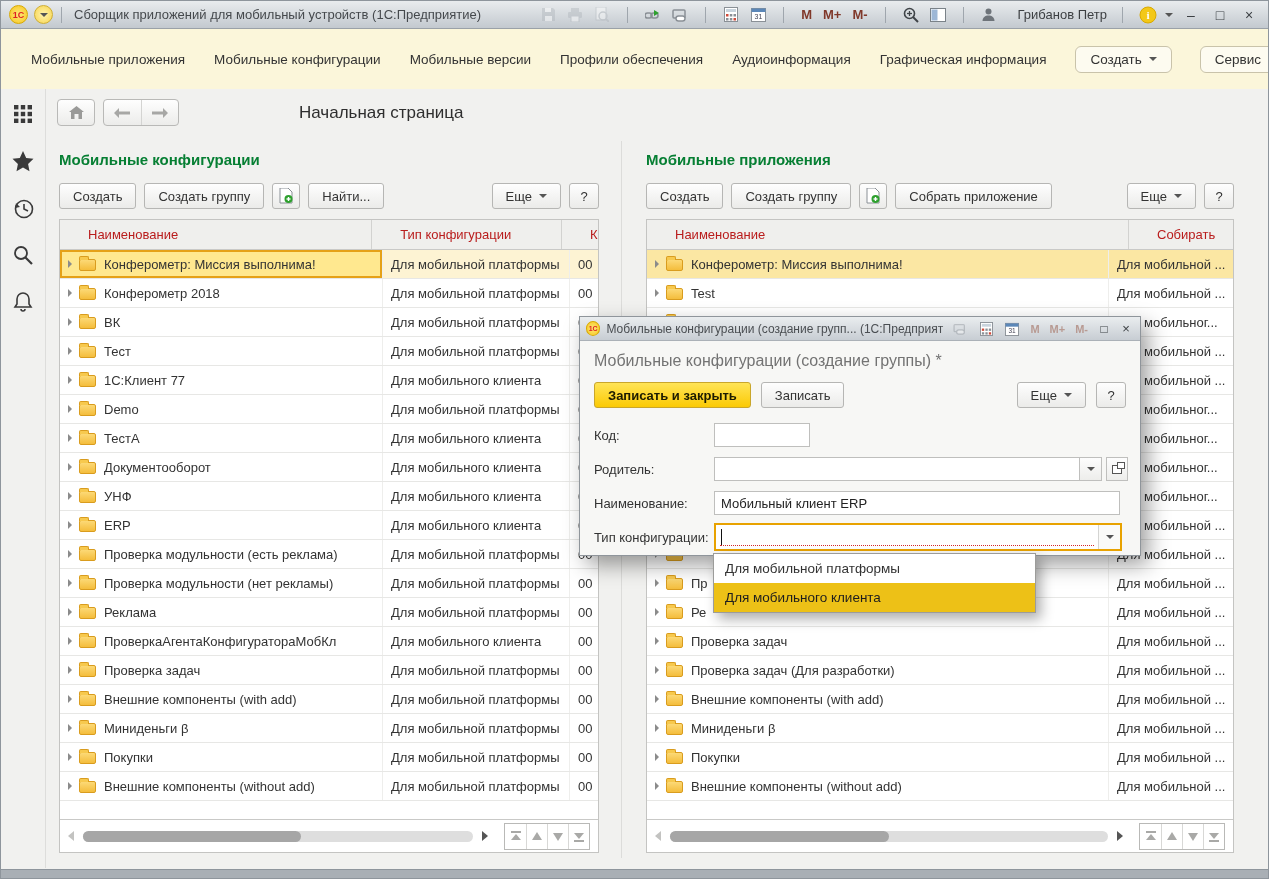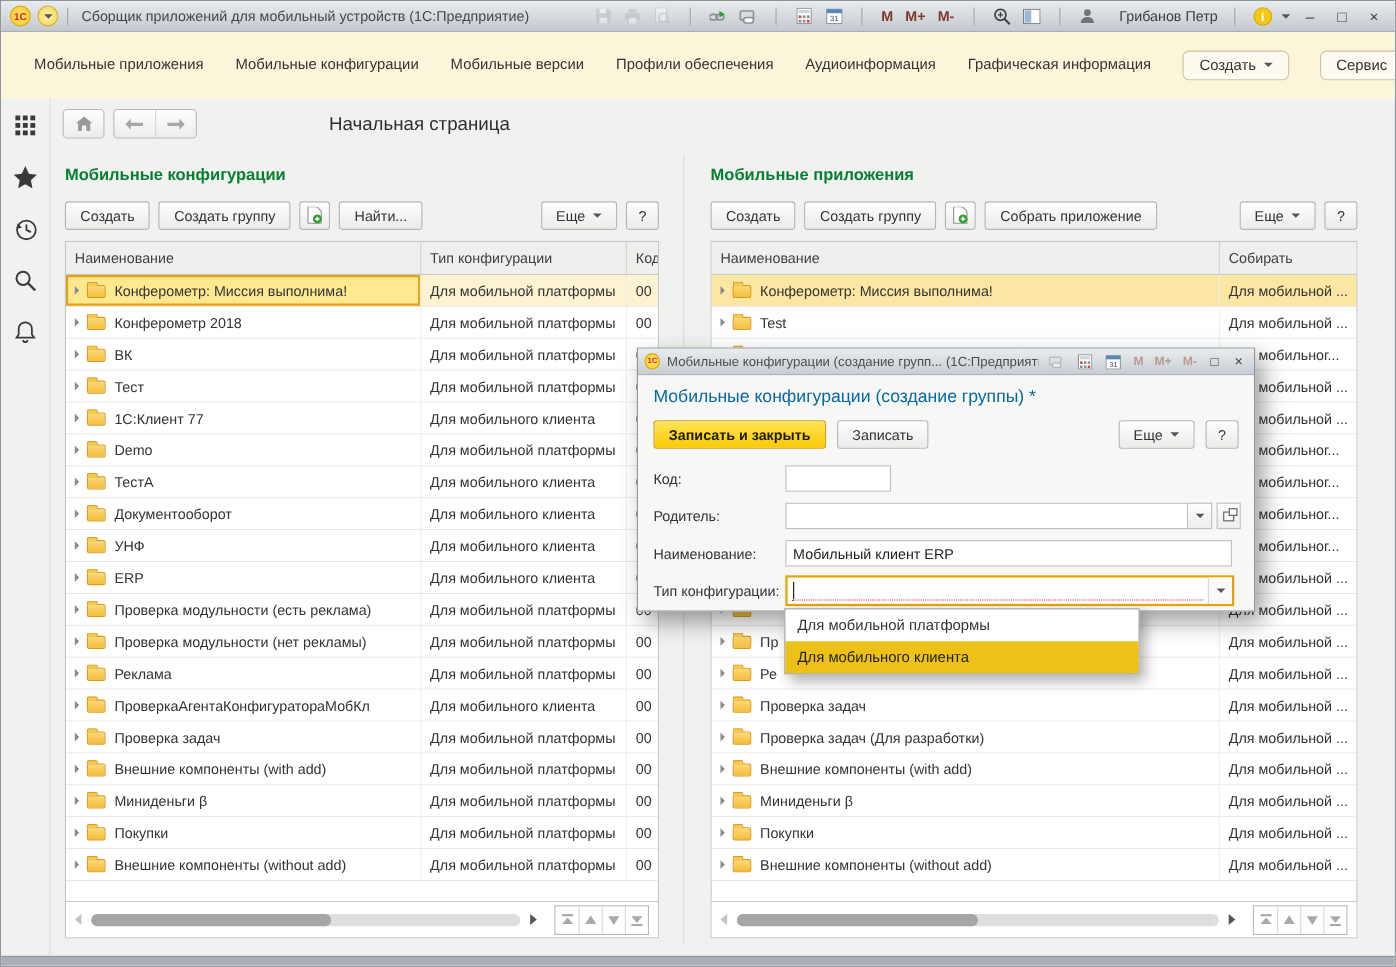--- a/index.html
+++ b/index.html
@@ -53,22 +53,22 @@
   .panel-title { position:absolute; font-size:15px; font-weight:bold; color:#067f33; }
   .toolbar { position:absolute; display:flex; align-items:center; gap:8px; }
   .btn { display:inline-flex; align-items:center; gap:7px; height:26px; padding:0 13px;
     background:linear-gradient(#fefefe,#ebebE9); border:1px solid #b6b6b4; border-radius:3px;
     font-size:13px; color:#333; white-space:nowrap; }
   .btn-ico { width:28px; padding:0; justify-content:center; }
   .spacer { flex:1; }
 
   .table-wrap { position:absolute; background:#fff; border:1px solid #c4c4c2; }
   .thead { height:30px; background:#efefed; border-bottom:1px solid #c9c9c7; display:flex; }
-  .th { display:flex; align-items:center; padding:0 8px; font-size:13px; color:#404040;
-    border-right:1px solid #d2d2d0; overflow:hidden; white-space:nowrap; }
+  .th { display:flex; align-items:center; padding:0 8px; font-size:13px; color:#b91c1c;
+    border-right:1px solid #d2d2d0; overflow:hidden; white-space:nowrap;margin-left:20px; }
   .tbody .row { height:29px; display:flex; border-bottom:1px solid #e7e7e5; background:#fff; }
   .cell { display:flex; align-items:center; padding:0 8px; font-size:13px; color:#333;
     border-right:1px solid #eeeeec; overflow:hidden; white-space:nowrap; }
   .c-name { width:323px; } .c-type { width:187px; } .c-code { flex:1; border-right:none; }
   .r-name { width:462px; } .r-build { flex:1; border-right:none; }
   .row.sel-left { background:#fdf3d3; }
   .row.sel-left .c-name { background:#ffe88f; box-shadow:inset 0 0 0 2px #e5a117; }
   .row.sel-right { background:#fbe7a3; }
   .exp-arrow { width:0; height:0; border-left:4px solid #8b8b8b; border-top:4px solid transparent;
     border-bottom:4px solid transparent; margin-right:7px; flex:none; }
@@ -91,21 +91,21 @@
   .bottom-strip { position:absolute; left:0; bottom:0; width:100%; height:9px; background:#a9afb5; border-top:1px solid #8e959c; }
 
   
   .dialog { position:absolute; left:578px; top:315px; width:562px; height:240px; background:#f7f7f5;
     border:1px solid #8f959b; box-shadow:7px 9px 20px rgba(0,0,0,.38); z-index:30; }
   .dlg-titlebar { height:24px; background:linear-gradient(#eaedef,#c7cdd3); border-bottom:1px solid #abb1b7;
     display:flex; align-items:center; padding:0 6px; gap:6px; }
   .dlg-title { font-size:12px; color:#4a4e52; white-space:nowrap; overflow:hidden; }
   .dlg-tb-right { margin-left:auto; display:flex; align-items:center; gap:6px; }
   .dlg-tb-right .m-btn { font-size:11px; }
-  .dlg-heading { font-size:16px; color:#0369a1; padding:11px 14px 6px; }
+  .dlg-heading { font-size:16px; color:#737373; padding:11px 14px 6px; }
   .dlg-btnrow { display:flex; align-items:center; gap:10px; padding:6px 14px 0; }
   .btn-primary { background:linear-gradient(#ffe456,#fbca05); border:1px solid #c9a62b; font-weight:bold; color:#1c1c00; }
   .dlg-field { position:absolute; display:flex; align-items:center; font-size:13px; color:#333; }
   .dlg-label { width:120px; flex:none; }
   .inp { height:24px; border:1px solid #bfbfbd; background:#fff; font-size:13px; color:#222; padding:0 6px;
     font-family:"Liberation Sans","DejaVu Sans",sans-serif; }
   .mini-btn { width:22px; height:24px; background:linear-gradient(#fdfdfd,#ededEB); border:1px solid #bfbfbd;
     display:flex; align-items:center; justify-content:center; }
   .combo-focus { position:relative; height:28px; background:#fff; border:2px solid #e8a200; display:flex; }
   .combo-text { flex:1; position:relative; }

